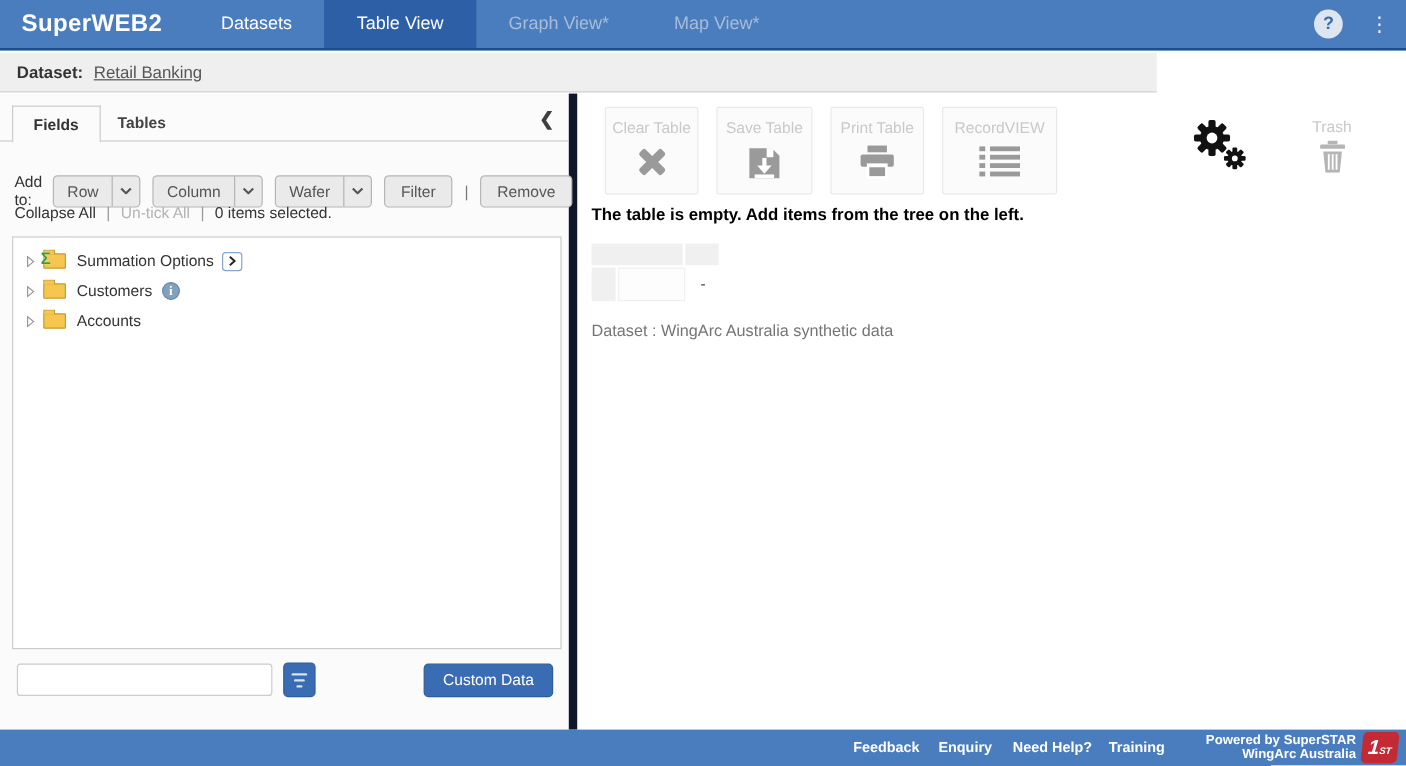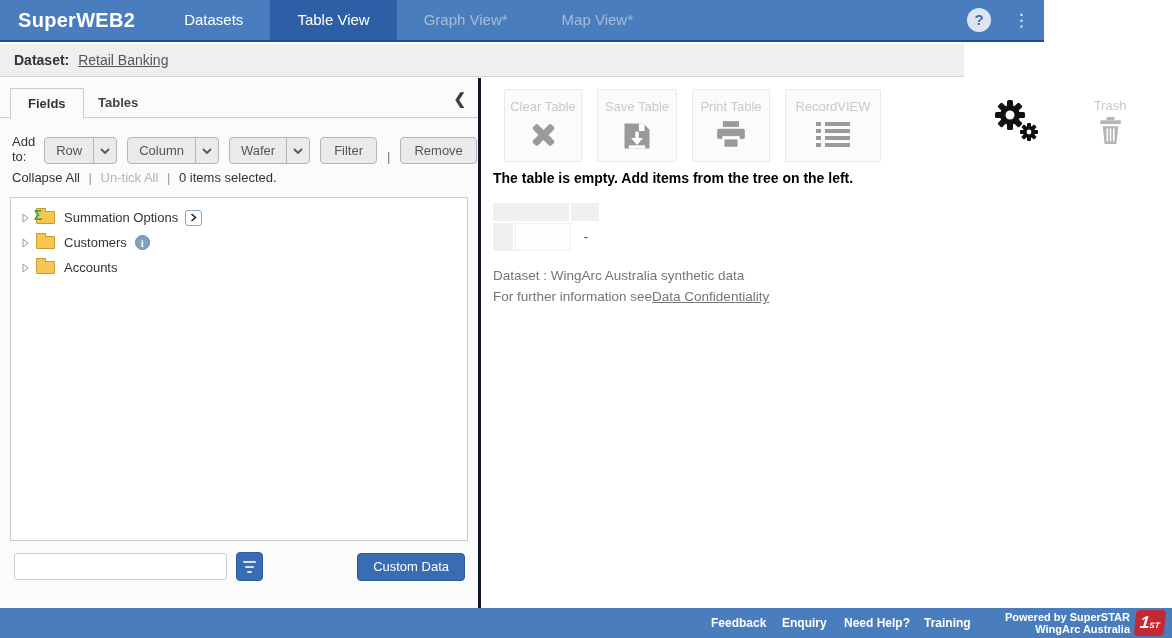--- a/index.html
+++ b/index.html
@@ -4,21 +4,21 @@
 <style>
   * { margin:0; padding:0; box-sizing:border-box; }
   html,body { width:1172px; height:638px; }
   body {
     position:relative; overflow:hidden; background:#fff;
     font-family:"Liberation Sans", sans-serif; color:#333;
   }
 
   
   .navbar {
-    position:absolute; top:0; left:0; width:1044px; height:42px;
+    position:absolute; top:0; left:0; width:1172px; height:42px;
     background:#4a7dbd; border-bottom:2px solid #1c4e8e;
     display:flex; align-items:stretch;
   }
   .brand {
     color:#fff; font-size:20px; font-weight:bold; letter-spacing:.3px;
     line-height:40px; margin-left:18px; margin-right:22px;
   }
   .nav-item {
     color:#fff; font-size:15px; line-height:40px; padding:0 27px; cursor:pointer;
   }
@@ -51,37 +51,37 @@
     position:absolute; top:44px; left:0; width:964px; height:33px;
     background:#efefef; border-bottom:1px solid #d2d2d2;
     line-height:32px; padding-left:14px; font-size:14px;
   }
   .dataset-label { font-weight:bold; color:#333; }
   .dataset-link { color:#555; text-decoration:underline; margin-left:5px; cursor:pointer; }
 
   
   .left-panel {
     position:absolute; top:78px; left:0; width:481px; height:530px;
-    background:#fbfbfb; border-right:3px solid #0f172a;
+    background:#fbfbfb; border-right:7px solid #0f172a;
   }
   .tabstrip { position:absolute; top:10px; left:0; right:0; height:30px; border-bottom:1px solid #ccc; }
   .tab-fields {
     position:absolute; left:10px; top:0; height:31px; background:#fbfbfb;
     border:1px solid #ccc; border-bottom:1px solid #fbfbfb; padding:0 17px;
     line-height:29px; font-size:13px; font-weight:bold; color:#333; cursor:pointer; z-index:2;
   }
   .tab-tables {
     position:absolute; left:88px; top:0; padding:0 10px; line-height:30px;
     font-size:13px; font-weight:bold; color:#444; cursor:pointer;
   }
   .collapse-arrow {
     position:absolute; right:12px; top:2px; font-size:15px; font-weight:bold;
     color:#3f3f3f; cursor:pointer;
   }
-  .addto-row { position:absolute; top:56px; left:12px; display:flex; align-items:flex-end; }
+  .addto-row { position:absolute; top:66px; left:12px; display:flex; align-items:center; }
   .addto-label { font-size:13px; color:#333; margin-right:9px; }
   .split-btn {
     display:flex; align-items:stretch; height:27px; background:#eaeaea;
     border:1px solid #b5b5b5; border-radius:4px; margin-right:10px;
     color:#555; font-size:13px; cursor:pointer;
   }
   .split-label { padding:0 11px; line-height:25px; }
   .split-caret { border-left:1px solid #b5b5b5; width:23px; display:flex; align-items:center; justify-content:center; }
   .plain-btn {
     height:27px; background:#eaeaea; border:1px solid #b5b5b5; border-radius:4px;
@@ -452,23 +452,20 @@
     </div>
     <div class="mt-gap"></div>
     <div class="mt-row">
       <div class="mt-cell mt-r1"></div>
       <div class="mt-r2"></div>
       <div class="mt-r3">-</div>
     </div>
   </div>
 
   <div class="dataset-note">Dataset : WingArc Australia synthetic data</div>
-  <div class="info-line">
-    <span>For further information see</span><span class="info-link">Data Confidentiality</span>
-  </div>
 </div>
 
 <div class="footer">
   <span class="footer-link fl-0">Feedback</span>
   <span class="footer-link fl-1">Enquiry</span>
   <span class="footer-link fl-2">Need Help?</span>
   <span class="footer-link fl-3">Training</span>
   <div class="powered">
     <div>Powered by SuperSTAR</div>
     <div>WingArc Australia</div>

